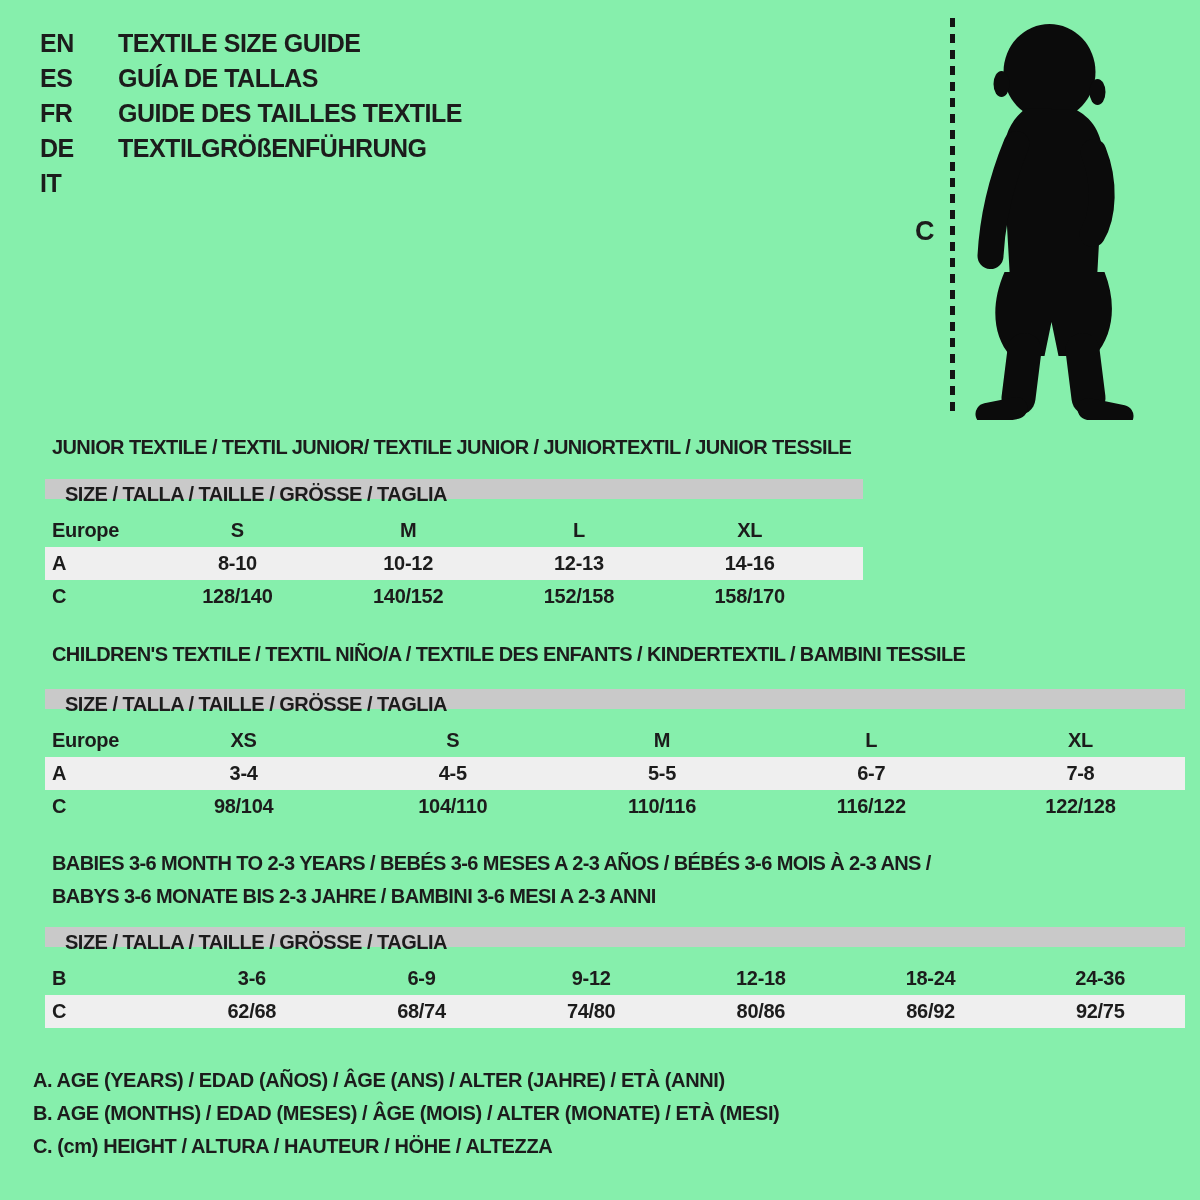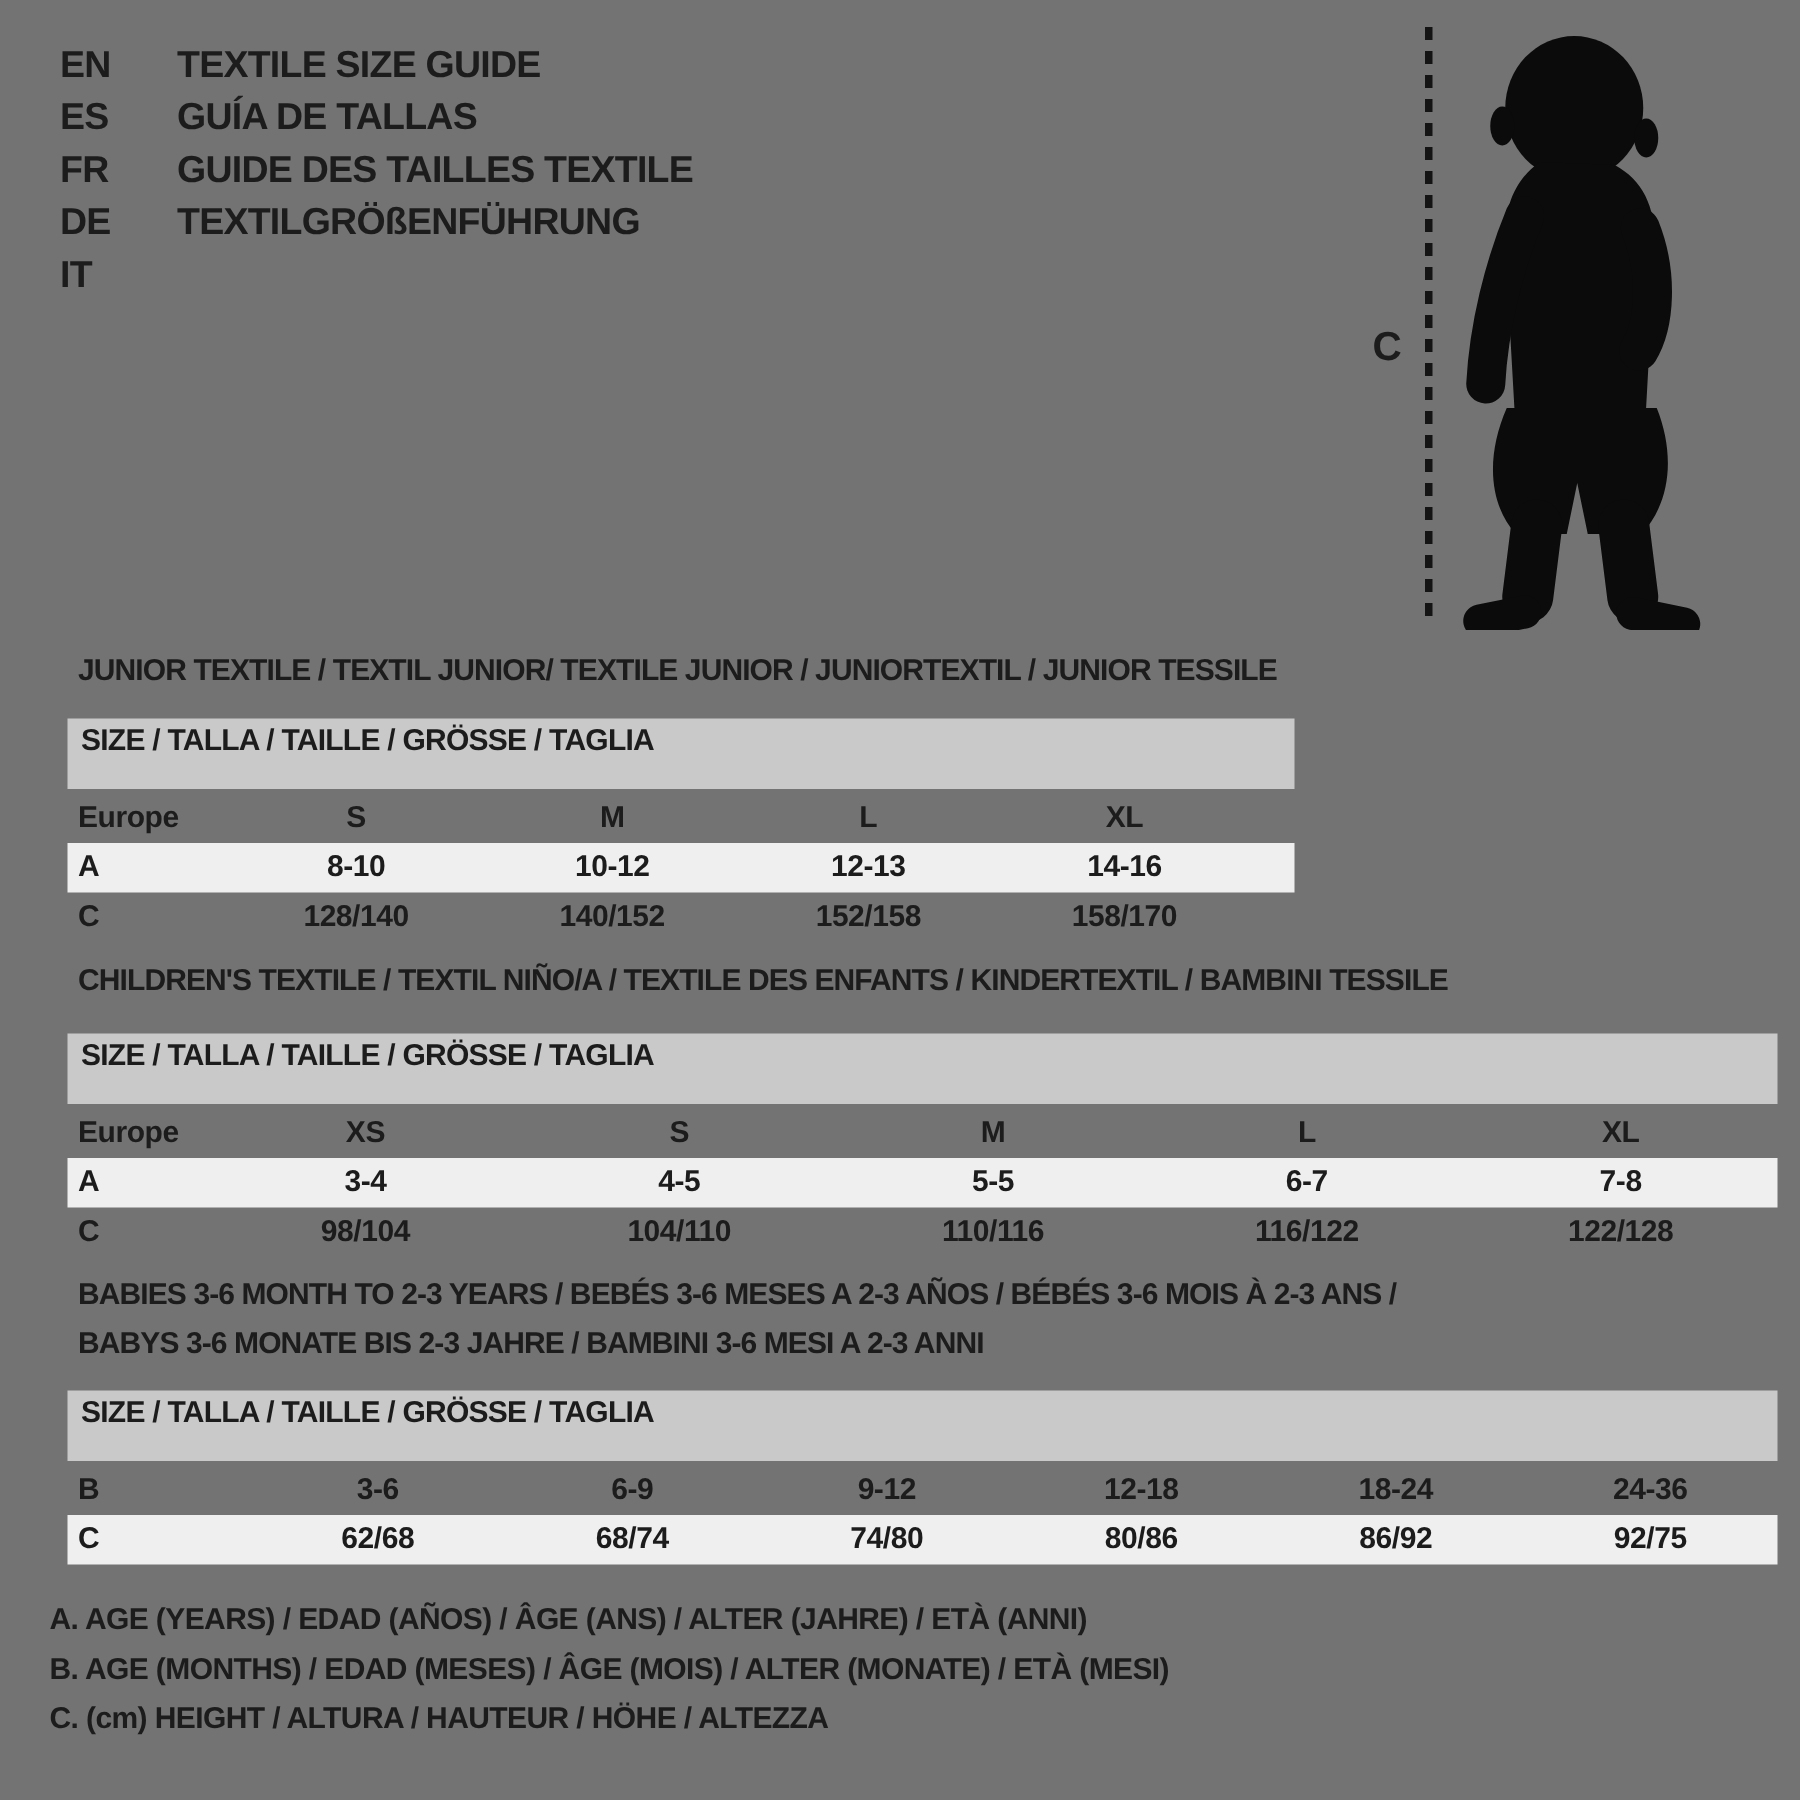--- a/index.html
+++ b/index.html
@@ -1,17 +1,17 @@
 <!DOCTYPE html>
 <html><head>
 <meta charset="utf-8">
 <style>
   html,body { margin:0; padding:0; background:#ffffff; }
   .canvas {
-    position:relative; width:1200px; height:1200px; background:#737373;
+    position:relative; width:1200px; height:1200px; background:#86efac;
     font-family:"Liberation Sans","DejaVu Sans",sans-serif;
     font-weight:bold; color:#1c1c1c; overflow:hidden;
   }
 
   
   .langs { position:absolute; left:40px; top:26px; }
   .lang-row { display:flex; height:35px; align-items:center; font-size:25px; letter-spacing:-0.5px; }
   .lang-code { width:78px; }
 
   
@@ -27,22 +27,22 @@
   .size-table { position:absolute; left:45px; }
   .t1 { top:434px; width:818px; }
   .t2 { top:641px; width:1140px; }
   .t3 { top:847px; width:1140px; }
   .tbl-title { padding-left:7px; font-size:20px; letter-spacing:-0.6px; height:28px; line-height:26px; white-space:nowrap; }
   .t1 .tbl-title { margin-bottom:17px; }
   .t2 .tbl-title { margin-bottom:20px; }
   .t3 .tbl-title { margin-bottom:0; line-height:33px; height:33px; }
   .t3 .title-block { margin-bottom:14px; }
   .size-bar {
-    height:47px; line-height:31px; background:#c9c9c9; padding-left:9px;
-    font-size:20px; letter-spacing:-0.5px; margin-bottom:3px;
+    height:20px; line-height:31px; background:#c9c9c9; padding-left:20px;
+    font-size:20px; letter-spacing:-0.5px; margin-bottom:15px;
   }
   .row { display:flex; height:33px; align-items:center; font-size:20px; letter-spacing:-0.3px; }
   .row.shaded { background:#efefef; }
   .row .lbl { padding-left:7px; box-sizing:border-box; }
   .t1 .row .lbl { width:107px; }
   .t1 .row { padding-right:28px; }
   .t2 .row .lbl { width:94px; }
   .t3 .row .lbl { width:122px; }
   .row .cell { flex:1; text-align:center; }
 

